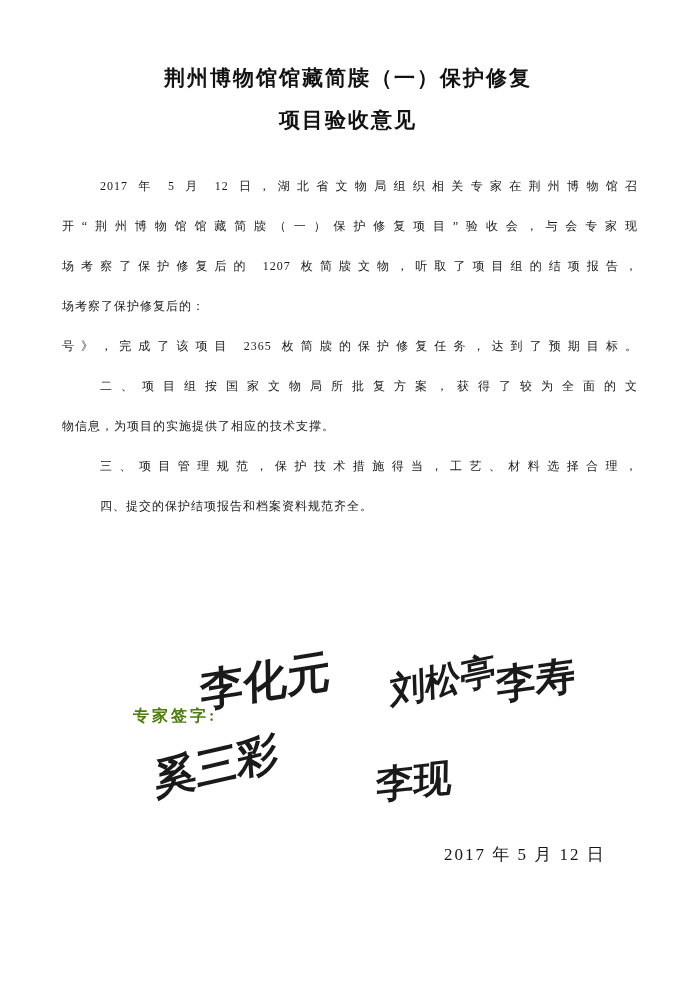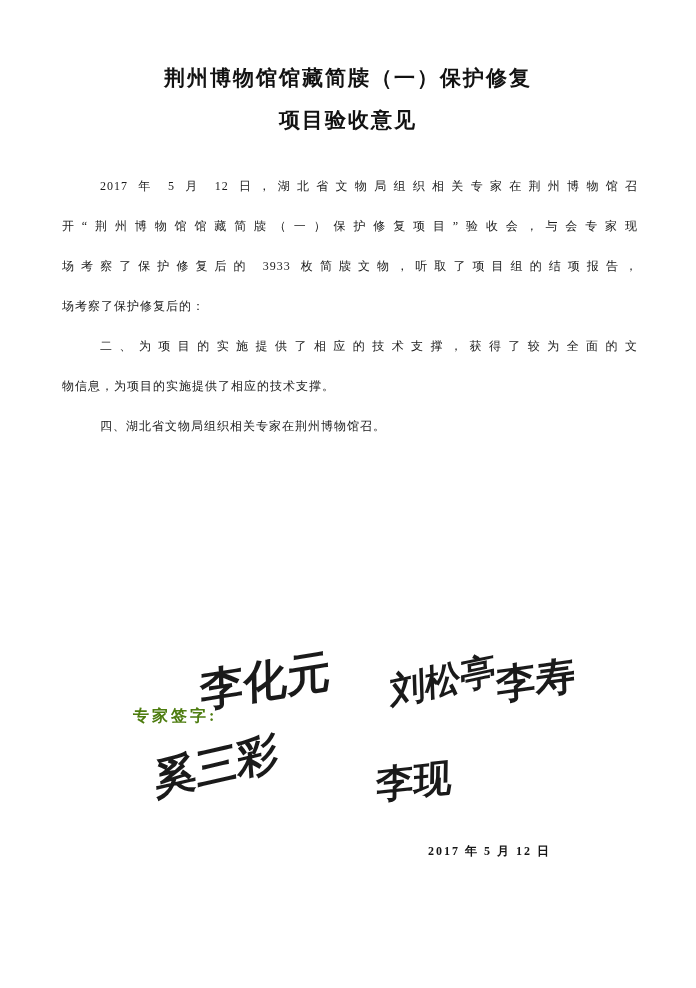--- a/index.html
+++ b/index.html
@@ -70,44 +70,45 @@
     transform-origin: left center;
   }
   .sig1 { left: 200px; top: 662px; font-size: 44px; transform: rotate(-9deg) skewX(-8deg); }
   .sig2 { left: 390px; top: 668px; font-size: 36px; transform: rotate(-12deg) skewX(-10deg); }
   .sig3 { left: 496px; top: 658px; font-size: 40px; transform: rotate(-8deg) skewX(-6deg); }
   .sig4 { left: 155px; top: 752px; font-size: 42px; transform: rotate(-13deg) skewX(-9deg); }
   .sig5 { left: 376px; top: 760px; font-size: 38px; transform: rotate(-6deg) skewX(-7deg); }
 
   .doc-date {
     position: absolute;
-    left: 428px;
+    left: 444px;
     top: 843px;
-    font-size: 12px;
+    font-size: 17px;
     letter-spacing: 2px;
     color: #161616;
-    font-weight: bold;
   }
 </style>
 </head>
 <body>
 
 <div class="page">
 
   <h1 class="doc-title t1">荆州博物馆馆藏简牍（一）保护修复</h1>
   <h1 class="doc-title t2">项目验收意见</h1>
 
   <div class="body-block">
     <div class="line j ind">2017 年 5 月 12 日，湖北省文物局组织相关专家在荆州博物馆召</div>
     <div class="line j">开“荆州博物馆馆藏简牍（一）保护修复项目”验收会，与会专家现</div>
-    <div class="line j">场考察了保护修复后的 3933 枚简牍文物，听取了项目组的结项报告，</div>
+    <div class="line j">场考察了保护修复后的 1207 枚简牍文物，听取了项目组的结项报告，</div>
     <div class="line">场考察了保护修复后的：</div>
-    <div class="line j ind">二、为项目的实施提供了相应的技术支撑，获得了较为全面的文</div>
+    <div class="line j">号》，完成了该项目 2365 枚简牍的保护修复任务，达到了预期目标。</div>
+    <div class="line j ind">二、项目组按国家文物局所批复方案，获得了较为全面的文</div>
     <div class="line">物信息，为项目的实施提供了相应的技术支撑。</div>
-    <div class="line ind">四、湖北省文物局组织相关专家在荆州博物馆召。</div>
+    <div class="line j ind">三、项目管理规范，保护技术措施得当，工艺、材料选择合理，</div>
+    <div class="line ind">四、提交的保护结项报告和档案资料规范齐全。</div>
   </div>
 
   <div class="sig-label">专家签字:</div>
 
   <span class="signature sig1">李化元</span>
   <span class="signature sig2">刘松亭</span>
   <span class="signature sig3">李寿</span>
   <span class="signature sig4">奚三彩</span>
   <span class="signature sig5">李现</span>
 

